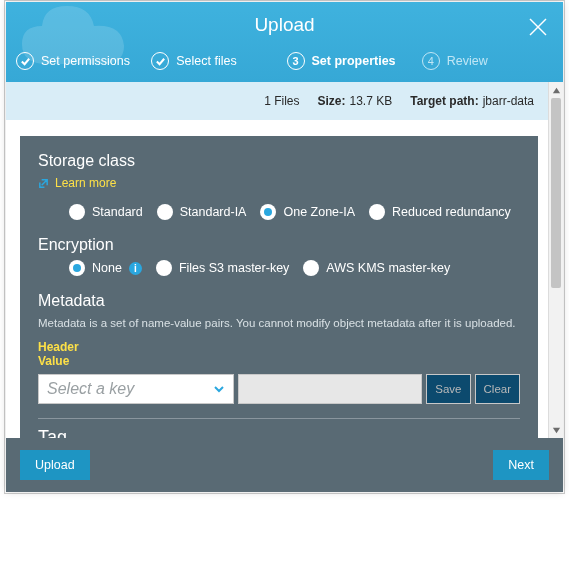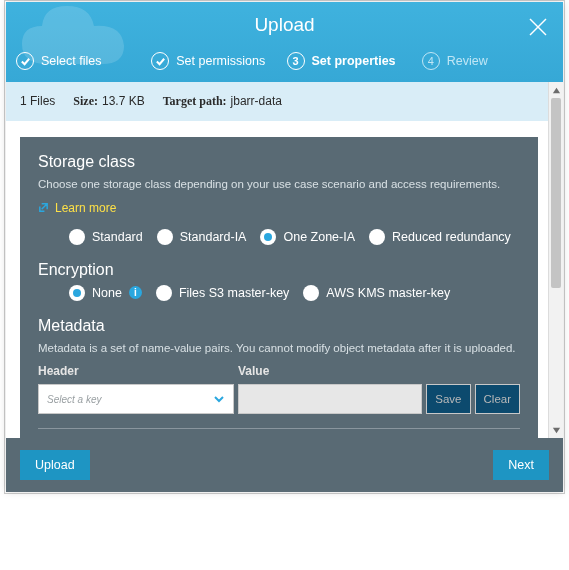--- a/index.html
+++ b/index.html
@@ -12,36 +12,36 @@
   .close { position: absolute; right: 14px; top: 14px; width: 22px; height: 22px; cursor: pointer; }
   .close svg { width: 22px; height: 22px; stroke: #fff; stroke-width: 1.5; }
   .steps { display: flex; align-items: center; padding: 6px 10px 12px; gap: 4px; font-size: 12.5px; }
   .step { display: flex; align-items: center; gap: 7px; flex: 1; color: #bfe6f5; cursor: pointer; }
   .step.done, .step.current { color: #fff; }
   .step.current { font-weight: 700; }
   .step-num { width: 18px; height: 18px; border-radius: 50%; border: 1.5px solid currentColor; display: inline-flex; align-items: center; justify-content: center; font-size: 11px; flex-shrink: 0; }
   .step-num.check svg { width: 11px; height: 11px; stroke: #fff; stroke-width: 2.2; fill: none; }
   .body-wrap { flex: 1; display: flex; min-height: 0; }
   .scroll { flex: 1; overflow-y: auto; }
-  .info-bar { background: #d9edf7; color: #2a2a2a; font-size: 12px; padding: 12px 14px; display: flex; gap: 18px; }
-  .info-bar .lbl { font-weight: 700; margin-right: 4px; font-family: Liberation Serif, serif; }
+  .info-bar { background: #d9edf7; color: #2a2a2a; font-size: 12px; padding: 12px 14px; display: flex; gap: 18px; justify-content: flex-end; }
+  .info-bar .lbl { font-weight: 700; margin-right: 4px; }
   .panel { background: #596a74; color: #e7ecee; margin: 16px 10px 0 14px; padding: 16px 18px 10px; font-size: 12px; }
   .sect-h { font-size: 16px; color: #fff; font-weight: 400; margin-bottom: 6px; }
   .sect-sub { font-size: 11.5px; color: #d8e0e4; margin-bottom: 8px; line-height: 1.35; }
   .learn { display: inline-flex; align-items: center; gap: 6px; color: #fde047; font-size: 12px; margin-bottom: 14px; cursor: pointer; }
   .learn svg { width: 11px; height: 11px; stroke: #2aa7df; fill: none; stroke-width: 1.6; }
   .radio-row { display: flex; flex-wrap: wrap; gap: 14px; margin-bottom: 16px; align-items: center; padding-left: 31px; }
   .radio { display: inline-flex; align-items: center; gap: 7px; cursor: pointer; font-size: 12.5px; color: #fff; }
   .rdot { width: 16px; height: 16px; border-radius: 50%; background: #fff; display: inline-flex; align-items: center; justify-content: center; flex-shrink: 0; }
   .rdot.sel::after { content: ""; width: 8px; height: 8px; border-radius: 50%; background: #2aa7df; }
   .info-ico { width: 13px; height: 13px; border-radius: 50%; background: #2aa7df; color: #fff; font-size: 10px; display: inline-flex; align-items: center; justify-content: center; font-weight: 700; }
-  .meta-head { display: flex; font-size: 12px; color: #e5e5e5; font-weight: 700; margin: 8px 0 6px; }
+  .meta-head { display: flex; font-size: 12px; color: #fde047; font-weight: 700; margin: 8px 0 6px; flex-direction: column; }
   .meta-head > div:first-child { width: 200px; }
   .meta-row { display: flex; gap: 4px; align-items: center; }
-  .dd { width: 196px; height: 30px; background: #fff; border: 1px solid #c8c8c8; display: flex; align-items: center; justify-content: space-between; padding: 0 8px; color: #9aa0a3; font-style: italic; font-size: 10px; cursor: pointer; }
+  .dd { width: 196px; height: 30px; background: #fff; border: 1px solid #c8c8c8; display: flex; align-items: center; justify-content: space-between; padding: 0 8px; color: #9aa0a3; font-style: italic; font-size: 16px; cursor: pointer; }
   .dd svg { width: 12px; height: 12px; stroke: #2aa7df; stroke-width: 2; fill: none; }
   .txt { flex: 1; height: 30px; background: #e7e7e7; border: 1px solid #c8c8c8; }
   .mbtn { height: 30px; padding: 0 8px; background: #0c4a6e; border: 1px solid #c8c8c8; color: #b9b9b9; font-size: 11.5px; cursor: default; }
   .tag-h { font-size: 18px; color: #fff; margin-top: 14px; border-top: 1px solid #8a969e; padding-top: 8px; }
   .vscroll { width: 15px; background: #f2f2f2; border-left: 1px solid #dcdcdc; display: flex; flex-direction: column; }
   .vscroll .arr { height: 16px; display: flex; align-items: center; justify-content: center; }
   .vscroll .arr svg { width: 9px; height: 9px; fill: #6c6c6c; }
   .vscroll .track { flex: 1; position: relative; }
   .vscroll .thumb { position: absolute; left: 2px; right: 2px; top: 0; height: 190px; background: #c4c4c4; border-radius: 2px; }
   .footer { background: #596a74; padding: 12px 14px; display: flex; gap: 8px; align-items: center; margin-top: auto; }
@@ -70,29 +70,29 @@
             </svg>
       </span>
     </div>
     <div class="steps">
       <div class="step done">
         <span class="step-num check">
               <svg viewBox="0 0 12 12">
                 <polyline points="2,6 5,9 10,3"></polyline>
               </svg>
             </span>
-        <span>Select files</span>
+        <span>Set permissions</span>
       </div>
       <div class="step done">
         <span class="step-num check">
               <svg viewBox="0 0 12 12">
                 <polyline points="2,6 5,9 10,3"></polyline>
               </svg>
             </span>
-        <span>Set permissions</span>
+        <span>Select files</span>
       </div>
       <div class="step current">
         <span class="step-num">3</span>
         <span>Set properties</span>
       </div>
       <div class="step">
         <span class="step-num">4</span>
         <span>Review</span>
       </div>
     </div>
@@ -102,21 +102,20 @@
     <div class="scroll">
       <div class="info-bar">
         <span>1 Files</span>
         <span><span class="lbl">Size:</span><span>13.7 KB</span></span>
         <span><span class="lbl">Target path:</span><span>jbarr-data</span></span>
       </div>
 
       <div class="panel">
 
         <div class="sect-h">Storage class</div>
-        <div class="sect-sub">Choose one storage class depending on your use case scenario and access requirements.</div>
         <a class="learn">
           <svg viewBox="0 0 12 12">
                 <path d="M4 2h6v6M10 2L4 8M2 5v5h5"></path>
               </svg>
           <span>Learn more</span>
         </a>
         <div class="radio-row">
           <label class="radio">
                 <span class="rdot"></span>
                 <span>Standard</span>

